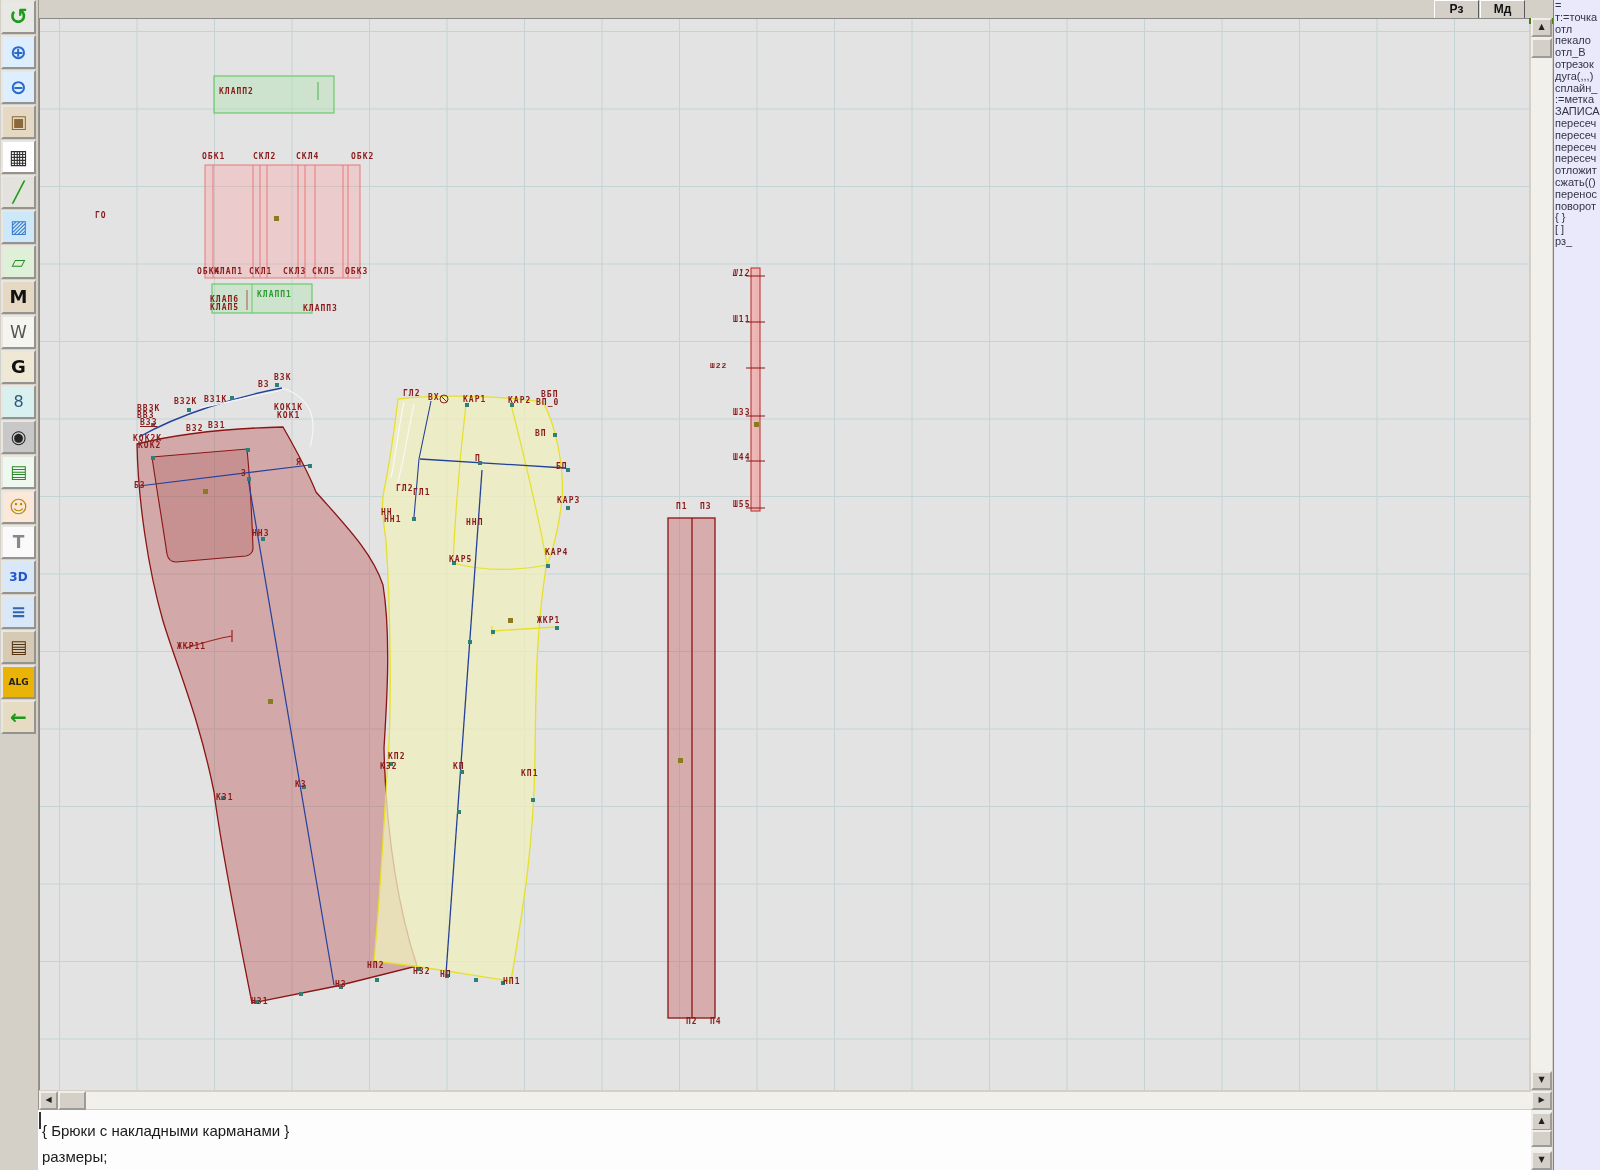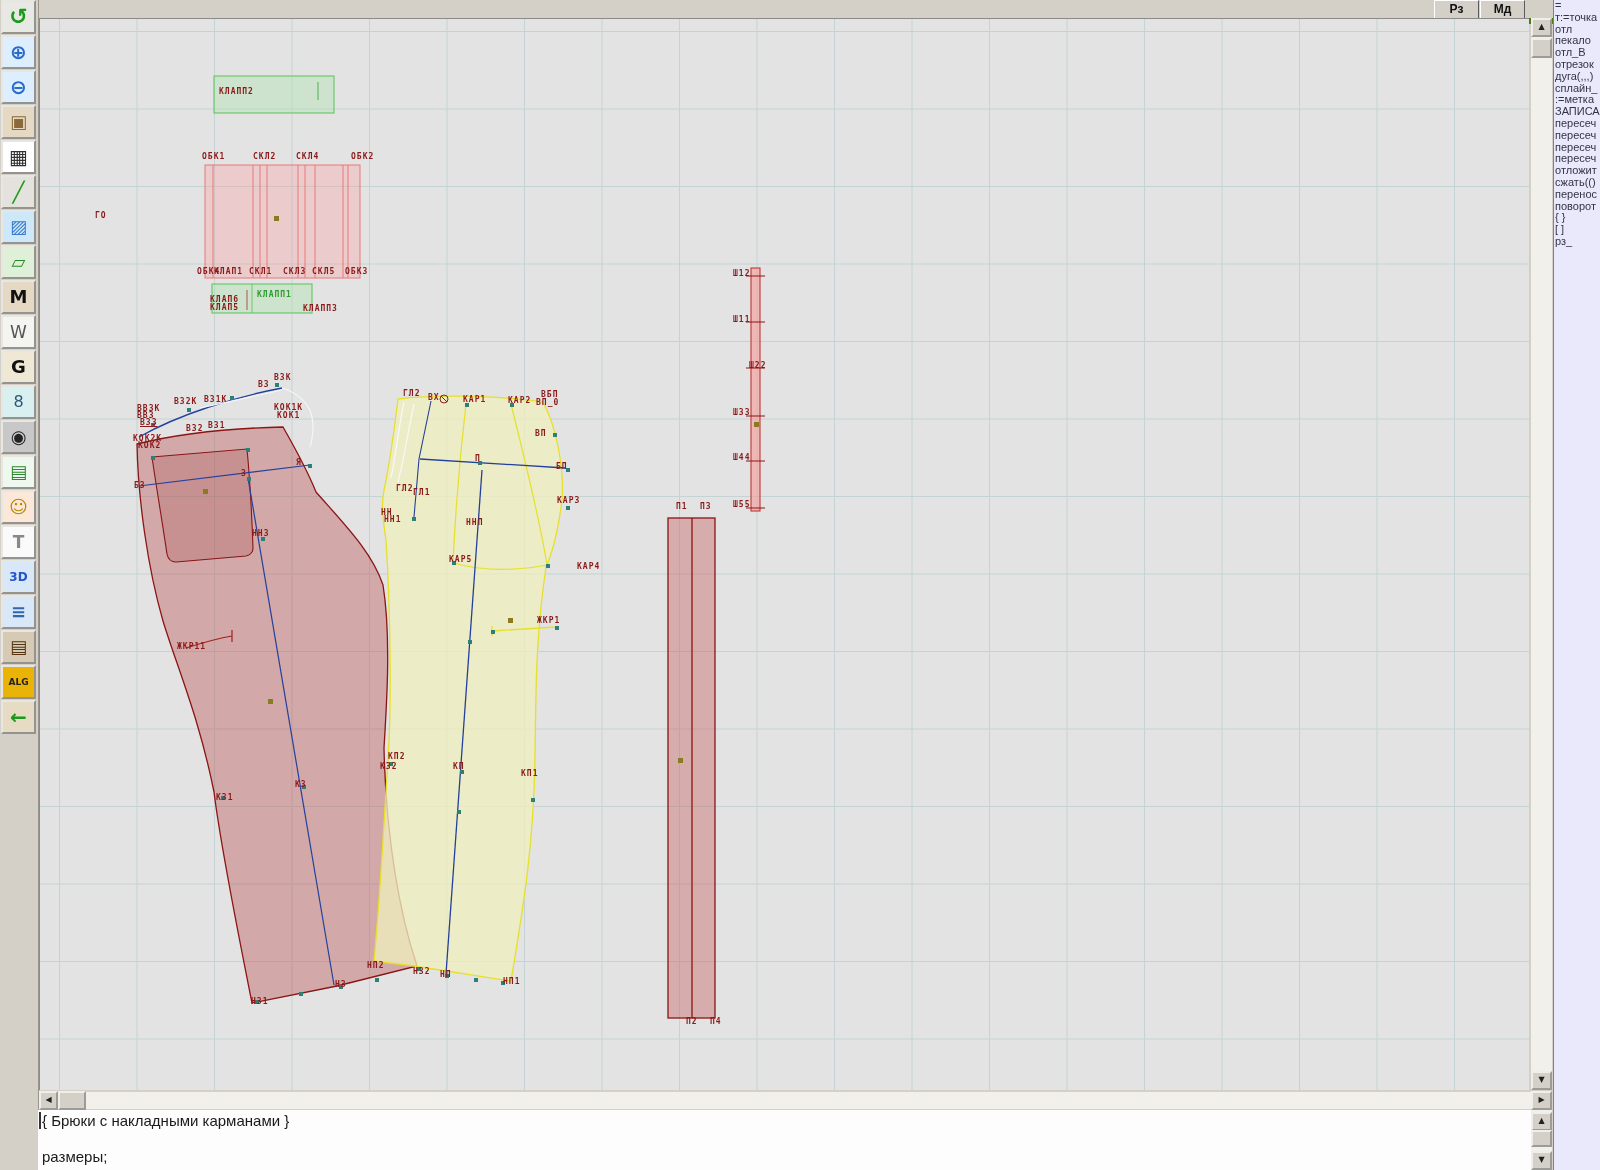--- a/index.html
+++ b/index.html
@@ -305,51 +305,51 @@
       <span class="lbl" style="left: 535px; top: 429px;">ВП</span>
       <span class="lbl" style="left: 475px; top: 454px;">П</span>
       <span class="lbl" style="left: 556px; top: 462px;">БП</span>
       <span class="lbl" style="left: 396px; top: 484px;">ГЛ2</span>
       <span class="lbl" style="left: 413px; top: 488px;">ГЛ1</span>
       <span class="lbl" style="left: 381px; top: 508px;">НН</span>
       <span class="lbl" style="left: 384px; top: 515px;">НН1</span>
       <span class="lbl" style="left: 466px; top: 518px;">ННП</span>
       <span class="lbl" style="left: 557px; top: 496px;">КАР3</span>
       <span class="lbl" style="left: 449px; top: 555px;">КАР5</span>
-      <span class="lbl" style="left: 545px; top: 562px; padding-left: 32px;">КАР4</span>
+      <span class="lbl" style="left: 545px; top: 548px;">КАР4</span>
       <span class="lbl" style="left: 537px; top: 616px;">ЖКР1</span>
       <span class="lbl" style="left: 453px; top: 762px;">КП</span>
       <span class="lbl" style="left: 521px; top: 769px;">КП1</span>
       <span class="lbl" style="left: 440px; top: 970px;">НП</span>
       <span class="lbl" style="left: 503px; top: 977px;">НП1</span>
       <span class="lbl" style="left: 676px; top: 502px;">П1</span>
       <span class="lbl" style="left: 700px; top: 502px;">П3</span>
       <span class="lbl" style="left: 686px; top: 1017px;">П2</span>
       <span class="lbl" style="left: 710px; top: 1017px;">П4</span>
-      <span class="lbl" style="left: 733px; top: 269px;">Ш12</span>
+      <span class="lbl" style="left: 733px; top: 269px; font-style: italic;">Ш12</span>
       <span class="lbl" style="left: 733px; top: 315px;">Ш11</span>
-      <span class="lbl" style="left: 749px; top: 361px;">Ш22</span>
+      <span class="lbl" style="left: 710px; top: 361px; font-family: Liberation Mono, monospace;">Ш22</span>
       <span class="lbl" style="left: 733px; top: 408px;">Ш33</span>
       <span class="lbl" style="left: 733px; top: 453px;">Ш44</span>
       <span class="lbl" style="left: 733px; top: 500px;">Ш55</span>
     </div>
 
   <div class="strack" id="vtrack"></div>
   <div class="sbtn" style="left:1531px;top:18px;">▲</div>
   <div class="sthumb" style="left:1531px;top:38px;width:21px;height:20px;"></div>
   <div class="sbtn" style="left:1531px;top:1071px;">▼</div>
 
   <div class="strack" id="htrack"></div>
   <div class="sbtn" style="left:39px;top:1091px;width:19px;">◀</div>
   <div class="sthumb" style="left:58px;top:1091px;width:28px;height:19px;"></div>
   <div class="sbtn" style="left:1531px;top:1091px;">▶</div>
 
   <div id="textarea">
     <div id="caret"></div>
-    <div class="tline" style="top:2px;">{  Брюки с накладными карманами }</div>
+    <div class="tline" style="top:12px;">{  Брюки с накладными карманами }</div>
     <div class="tline" style="top:38px;">размеры;</div>
   </div>
 
   <div class="strack" style="left:1531px;top:1110px;width:21px;height:60px;"></div>
   <div class="sbtn" style="left:1531px;top:1112px;">▲</div>
   <div class="sthumb" style="left:1531px;top:1130px;width:21px;height:17px;"></div>
   <div class="sbtn" style="left:1531px;top:1151px;">▼</div>
 
   <div id="rpanel">
       <div class="rp-item">=</div>

